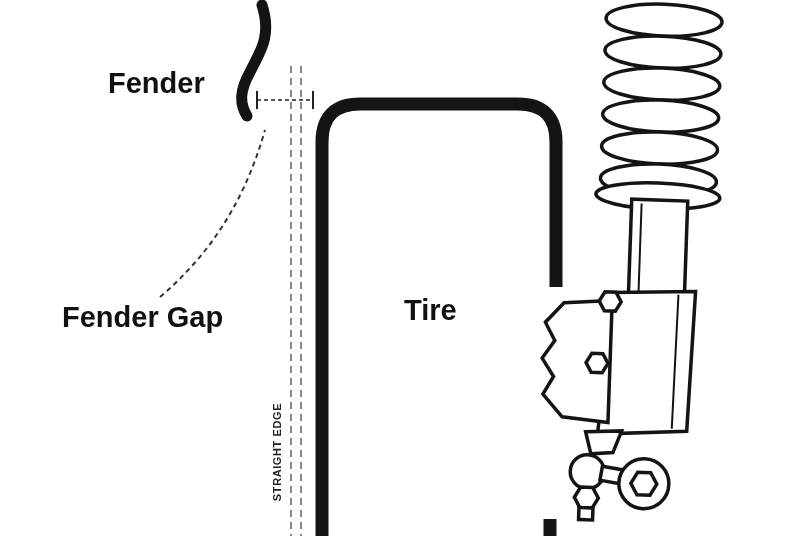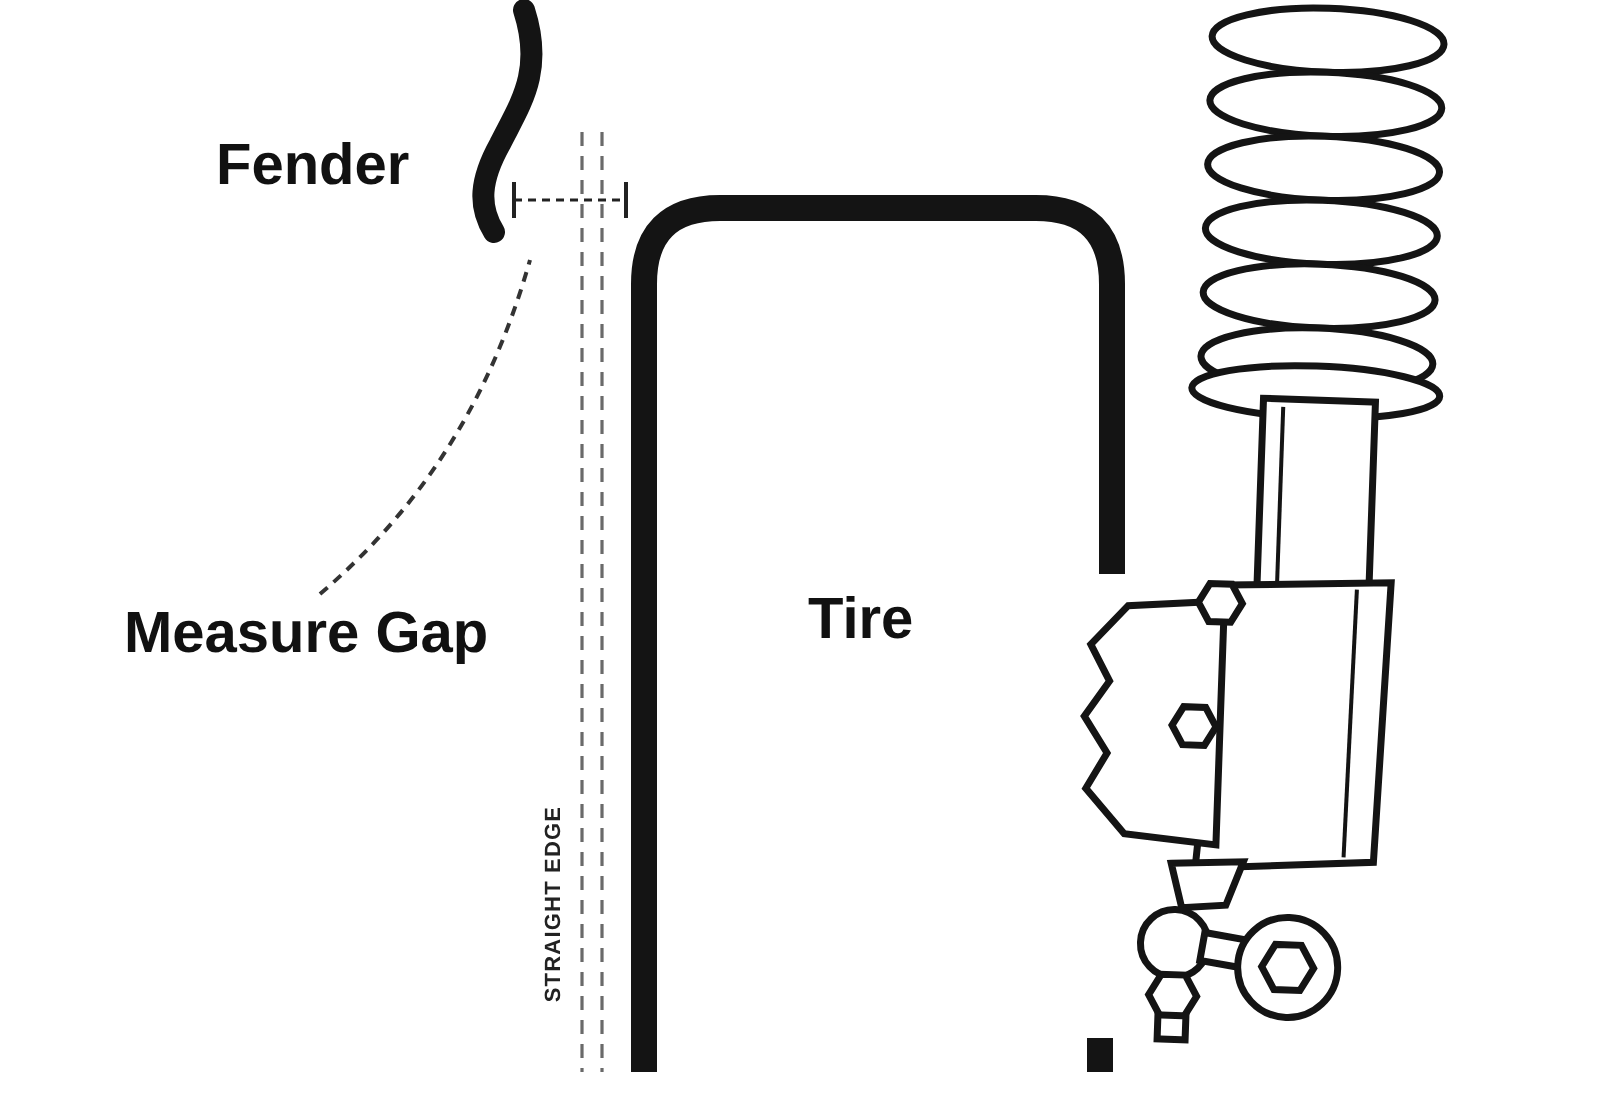--- a/index.html
+++ b/index.html
@@ -108,19 +108,19 @@
       <g>
         <polygon points="610,468 638,472 636,486 608,482"></polygon>
         <circle cx="652" cy="484" r="25"></circle>
         <polygon points="665,484 658.5,495.3 645.5,495.3 639,484 645.5,472.7 658.5,472.7"></polygon>
       </g>
     </g>
   </svg>
 
   <div id="fender-label" class="label-large">Fender</div>
 
-  <div id="measure-gap-label" class="label-large">Measure Gap</div>
+  <div id="measure-gap-label" class="label-large">Fender Gap</div>
 
   <div id="tire-label" class="label-large">Tire</div>
 
   <div id="straight-edge-label">STRAIGHT EDGE</div>
 
 </div>
 
 </body></html>

